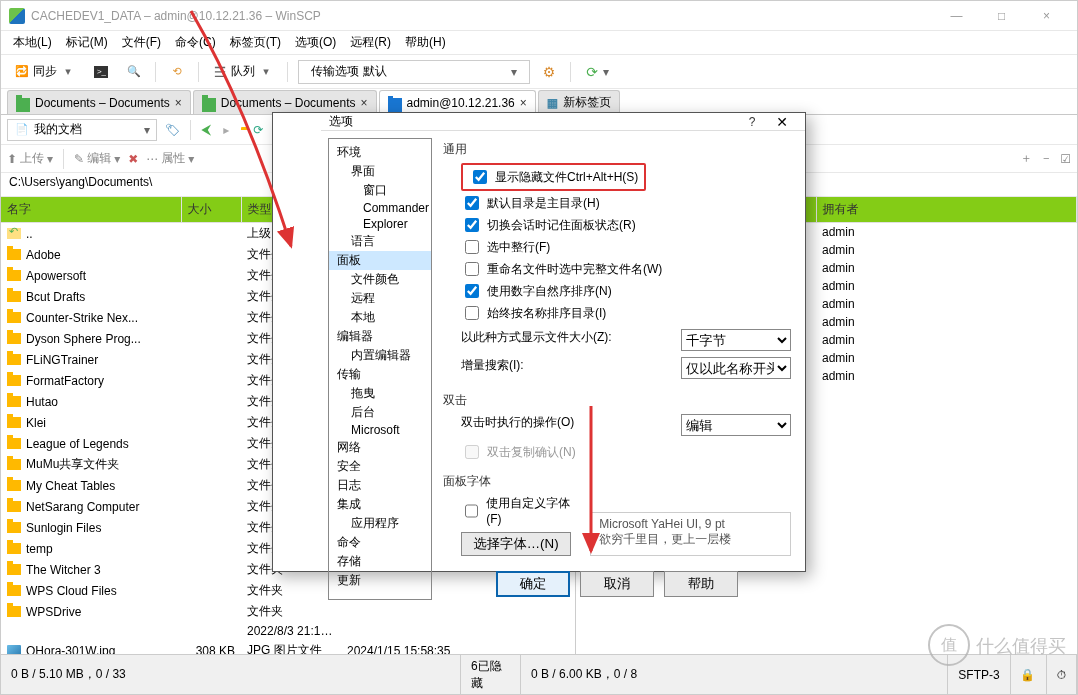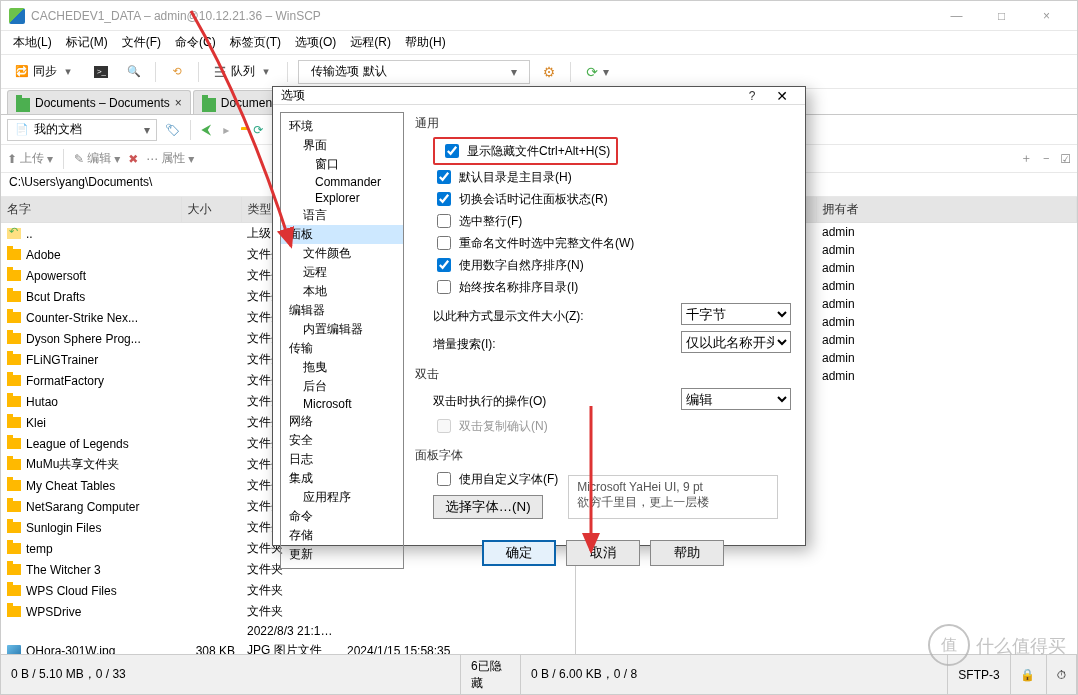--- a/index.html
+++ b/index.html
@@ -57,49 +57,49 @@
   .pathbar { height:24px; padding:2px 8px; background:#fff; border-bottom:1px solid #e8e8e8; white-space:nowrap; overflow:hidden; }
 
   
   .mainsplit { display:flex; height:480px; }
   .leftpanel { width:575px; border-right:1px solid #ccc; display:flex; flex-direction:column; }
   .rightpanel { flex:1; display:flex; flex-direction:column; }
 
   
   .filelist { flex:1; overflow:auto; position:relative; }
   table.fl { width:100%; border-collapse:collapse; table-layout:fixed; }
-  table.fl th { text-align:left; font-weight:normal; padding:4px 6px; background:#e5e5e5; border-bottom:1px solid #e0e0e0; border-right:1px solid #e0e0e0; position:sticky; top:0; color:#333; }
+  table.fl th { text-align:left; font-weight:normal; padding:4px 6px; background:#84cc16; border-bottom:1px solid #e0e0e0; border-right:1px solid #e0e0e0; position:sticky; top:0; color:#333; }
   table.fl td { padding:2px 6px; white-space:nowrap; overflow:hidden; text-overflow:ellipsis; }
   .fname { display:flex; align-items:center; gap:5px; }
   .folder-ico { width:14px; height:11px; background:#ffb900; position:relative; flex:0 0 14px; }
   .folder-ico::before { content:""; position:absolute; top:-3px; left:0; width:6px; height:3px; background:#ffb900; }
   .jpg-ico { width:14px; height:12px; background:linear-gradient(135deg,#6bbde8,#2a7ab0); flex:0 0 14px; border-radius:1px; }
   .up-ico { width:14px; height:11px; background:#ffe082; position:relative; flex:0 0 14px; }
   .up-ico::after { content:"↶"; position:absolute; left:2px; top:-3px; color:#4caf50; font-size:11px; }
 
   
   .statusbar { position:absolute; bottom:0; left:0; right:0; height:40px; border-top:1px solid #ccc; display:flex; align-items:center; background:#f0f0f0; }
   .statusbar .cell { padding:0 10px; border-right:1px solid #ccc; height:100%; display:flex; align-items:center; }
 
   
-  .dialog { position:absolute; left:271px; top:85px; width:534px; height:460px; background:#fff; border:1px solid #555; box-shadow:5px 5px 15px rgba(0,0,0,.3); display:flex; flex-direction:column; }
+  .dialog { position:absolute; left:271px; top:111px; width:534px; height:460px; background:#fff; border:1px solid #555; box-shadow:5px 5px 15px rgba(0,0,0,.3); display:flex; flex-direction:column;padding-left:48px; }
   .dlg-titlebar { height:30px; display:flex; align-items:center; padding:0 8px; }
   .dlg-title { flex:1; }
   .dlg-help { width:30px; text-align:center; color:#333; }
   .dlg-close { width:30px; text-align:center; font-size:14px; }
   .dlg-body { flex:1; display:flex; border-top:1px solid #ddd; }
   .dlg-tree { width:124px; border:1px solid #888; margin:7px; padding:4px 0; overflow:auto; }
   .dlg-tree .node { padding:1px 4px; white-space:nowrap; cursor:default; }
   .dlg-tree .node.l1 { padding-left:8px; }
   .dlg-tree .node.l2 { padding-left:22px; }
   .dlg-tree .node.l3 { padding-left:34px; }
   .dlg-tree .node.sel { background:#cde8ff; }
   .dlg-right { flex:1; padding:8px 14px 8px 4px; display:flex; flex-direction:column; gap:4px; }
   .grp-title { color:#333; margin-top:2px; }
-  .opt-row { display:flex; align-items:flex-end; gap:6px; padding:1px 0 1px 18px; }
+  .opt-row { display:flex; align-items:flex-start; gap:6px; padding:1px 0 1px 18px; }
   .opt-row label { display:flex; align-items:center; gap:5px; }
   .opt-row input[type=checkbox] { width:14px; height:14px; accent-color:#0078d7; }
   .highlight { border:2px solid #d33; padding:2px 6px; border-radius:2px; }
   .opt-select { margin-left:auto; width:110px; height:22px; border:1px solid #888; background:#fff; }
   .font-box { margin-left:4px; border:1px solid #ccc; padding:4px 8px; width:210px; height:44px; font-size:12px; color:#555; }
   .dlg-btn-row { display:flex; gap:10px; justify-content:center; margin-top:auto; padding:10px 0 2px; }
   .dlg-btn { min-width:74px; height:26px; border:1px solid #888; background:#e9e9e9; cursor:pointer; }
   .dlg-btn.primary { border:2px solid #0a64ad; background:#e5f1fb; }
   .font-btn { width:110px; height:24px; border:1px solid #888; background:#e9e9e9; cursor:pointer; }
 

